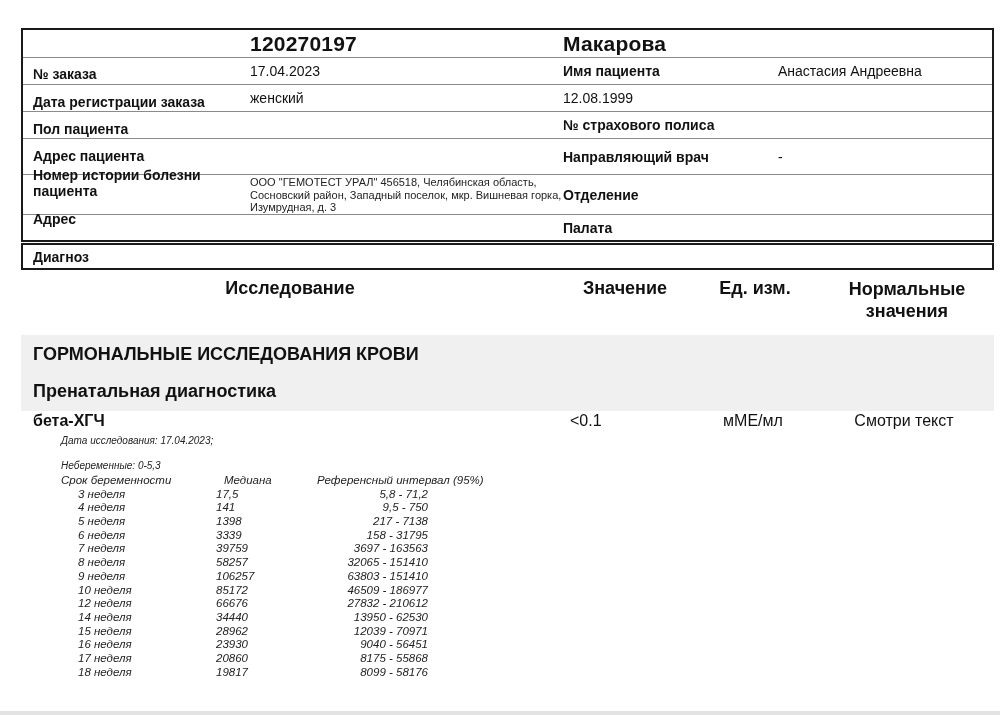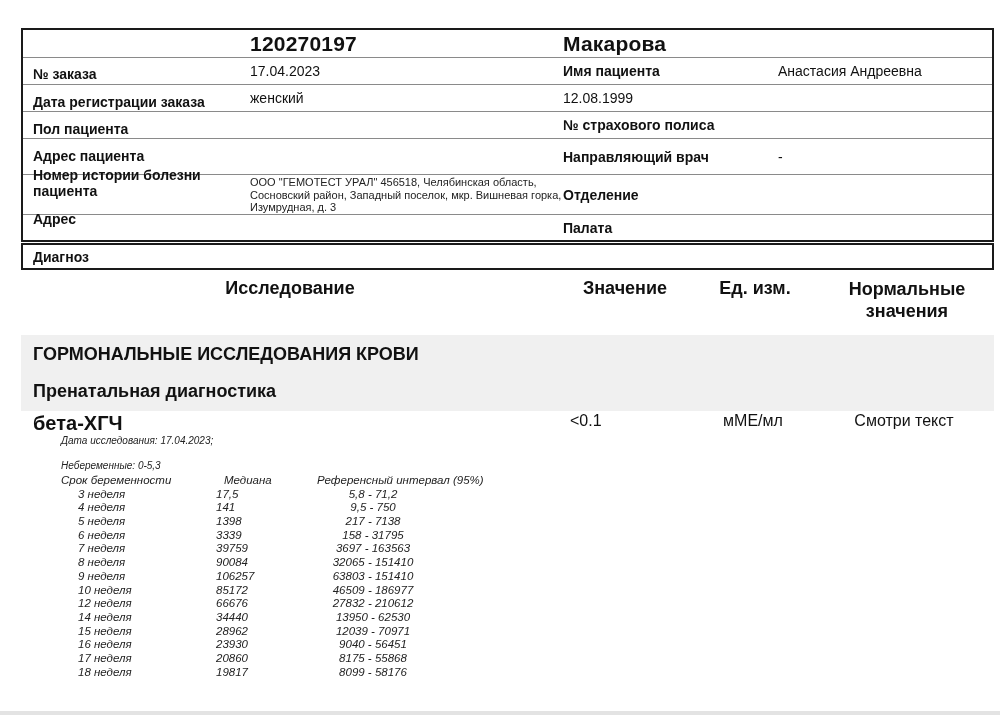--- a/index.html
+++ b/index.html
@@ -34,35 +34,35 @@
   .h-norm { left: 832px; width: 150px; top: 1px; line-height: 22px; }
 
   .section-band {
     position: absolute; left: 21px; top: 335px; width: 973px; height: 76px;
     background: #f0f0f0;
   }
   .section-title { position: absolute; left: 33px; top: 344px; font-weight: bold; font-size: 18px; }
   .subsection-title { position: absolute; left: 33px; top: 381px; font-weight: bold; font-size: 18px; }
 
   .test-row { position: absolute; top: 411px; left: 0; width: 1000px; height: 22px; font-size: 16px; }
-  .test-name { position: absolute; left: 33px; top: 1px; font-weight: bold; font-size: 20px; }
+  .test-name { position: absolute; left: 33px; top: 1px; font-weight: bold; font-size: 16px; }
   .test-value { position: absolute; left: 570px; width: 100px; text-align: left; top: 1px; }
   .test-unit { position: absolute; left: 703px; width: 100px; text-align: center; top: 1px; }
   .test-norm { position: absolute; left: 829px; width: 150px; text-align: center; top: 1px; }
 
   .note { position: absolute; left: 61px; font-style: italic; font-size: 10px; color: #222; }
   .ref-table { position: absolute; left: 61px; top: 474px; font-style: italic; font-size: 11.5px; color: #222; }
   .ref-header, .ref-row { position: relative; height: 13.7px; }
   .ref-header span, .ref-row span { position: absolute; white-space: nowrap; }
   .c-term-h { left: 0; }
   .c-med-h { left: 163px; }
   .c-ref-h { left: 256px; }
   .c-term { left: 17px; }
   .c-med { left: 155px; }
-  .c-ref { left: 257px; width: 110px; text-align: center; }
+  .c-ref { left: 257px; width: 110px; text-align: right; }
 
   .bottom-band { position: absolute; left: 0; top: 711px; width: 1000px; height: 4px; background: #e3e3e3; }
 </style>
 </head>
 <body>
 
 <div class="info-table">
   <div class="info-row" style="height:27px">
     <div class="cell lab-l">№ заказа</div>
     <div class="cell val-l big">120270197</div>
@@ -161,21 +161,21 @@
         <span class="c-med">3339</span>
         <span class="c-ref">158 - 31795</span>
       </div>
       <div class="ref-row">
         <span class="c-term">7 неделя</span>
         <span class="c-med">39759</span>
         <span class="c-ref">3697 - 163563</span>
       </div>
       <div class="ref-row">
         <span class="c-term">8 неделя</span>
-        <span class="c-med">90084</span>
+        <span class="c-med">58257</span>
         <span class="c-ref">32065 - 151410</span>
       </div>
       <div class="ref-row">
         <span class="c-term">9 неделя</span>
         <span class="c-med">106257</span>
         <span class="c-ref">63803 - 151410</span>
       </div>
       <div class="ref-row">
         <span class="c-term">10 неделя</span>
         <span class="c-med">85172</span>

